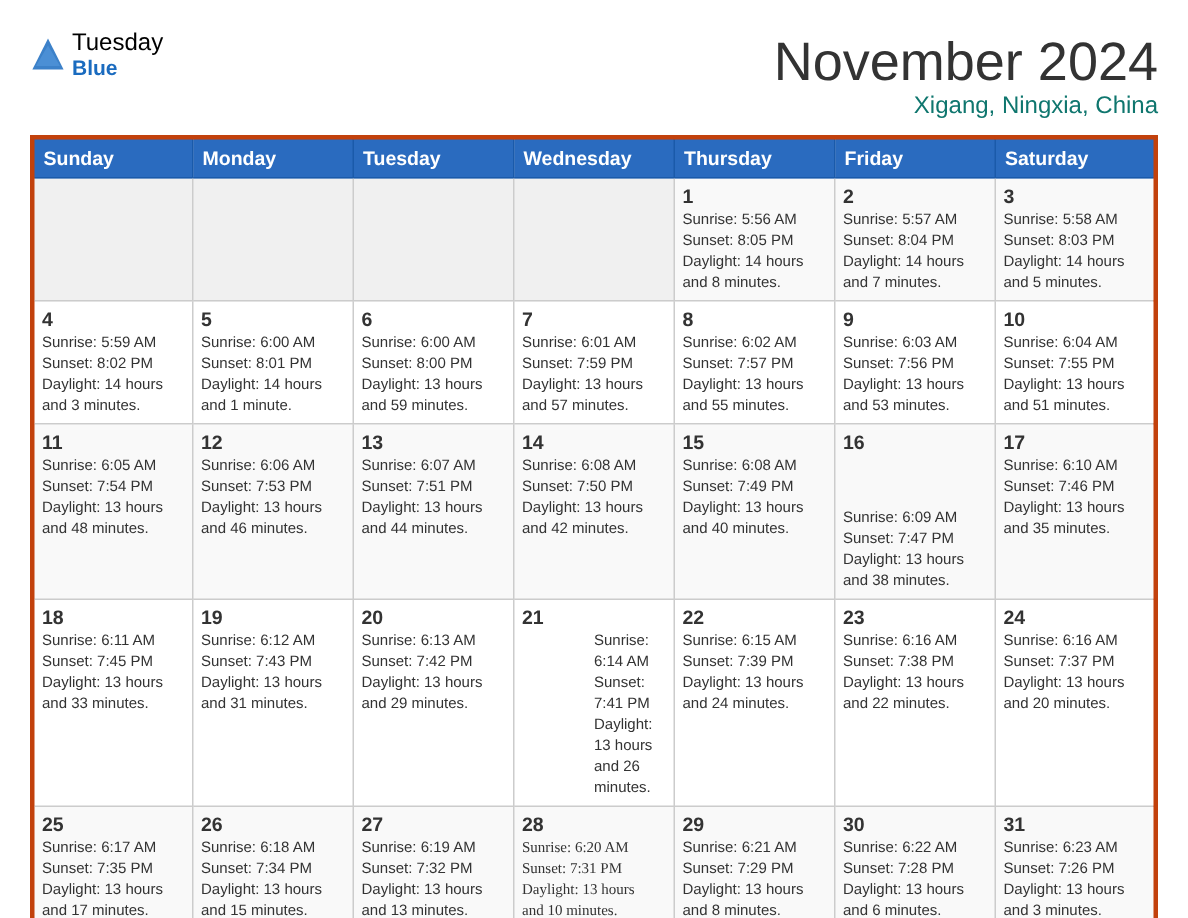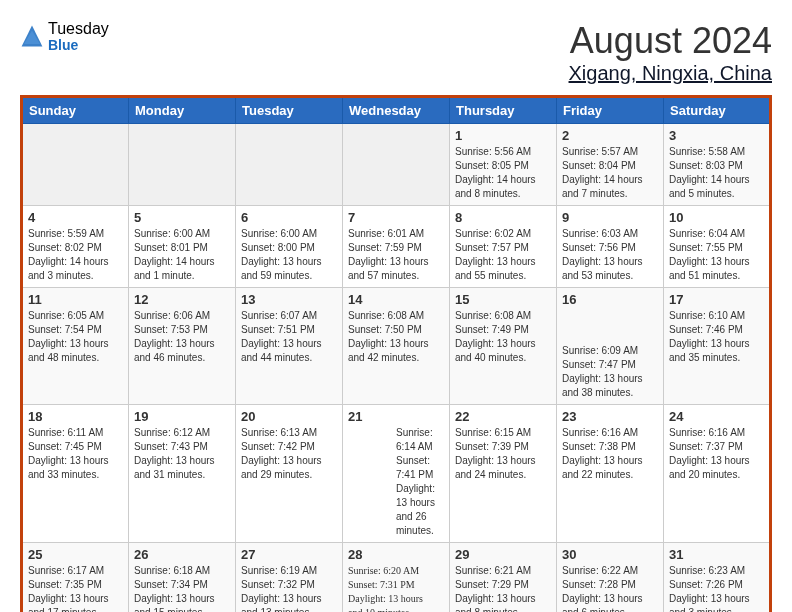--- a/index.html
+++ b/index.html
@@ -37,23 +37,22 @@
     }
     .title-area {
       text-align: right;
     }
     .month-title {
       font-size: 36px;
       color: #333;
       font-weight: normal;
     }
     .location {
-      font-size: 20px;
-      color: #0f172a;
-      text-decoration: underline;
+      font-size: 16px;
+      color: #0f766e;
     }
     .calendar {
       width: 100%;
       border-collapse: collapse;
       border: 3px solid #c2410c;
     }
     .calendar th {
       background-color: #2a6bbf;
       color: #fff;
       text-align: left;
@@ -100,21 +99,21 @@
     <svg class="logo-icon" viewBox="0 0 30 30" xmlns="http://www.w3.org/2000/svg">
       <polygon points="15,2 28,28 2,28" fill="#1a6bbf" opacity="0.85"></polygon>
       <polygon points="15,8 25,25 5,25" fill="#5599dd" opacity="0.6"></polygon>
     </svg>
     <div class="logo-text">
       <span>Tuesday</span>
       <span class="logo-blue">Blue</span>
     </div>
   </div>
   <div class="title-area">
-    <div class="month-title">August 2024</div>
+    <div class="month-title">November 2024</div>
     <div class="location">Xigang, Ningxia, China</div>
   </div>
 </div>
 
 <table class="calendar">
   <thead>
     <tr>
     <th>Sunday</th>
         <th>Monday</th>
         <th>Tuesday</th>

